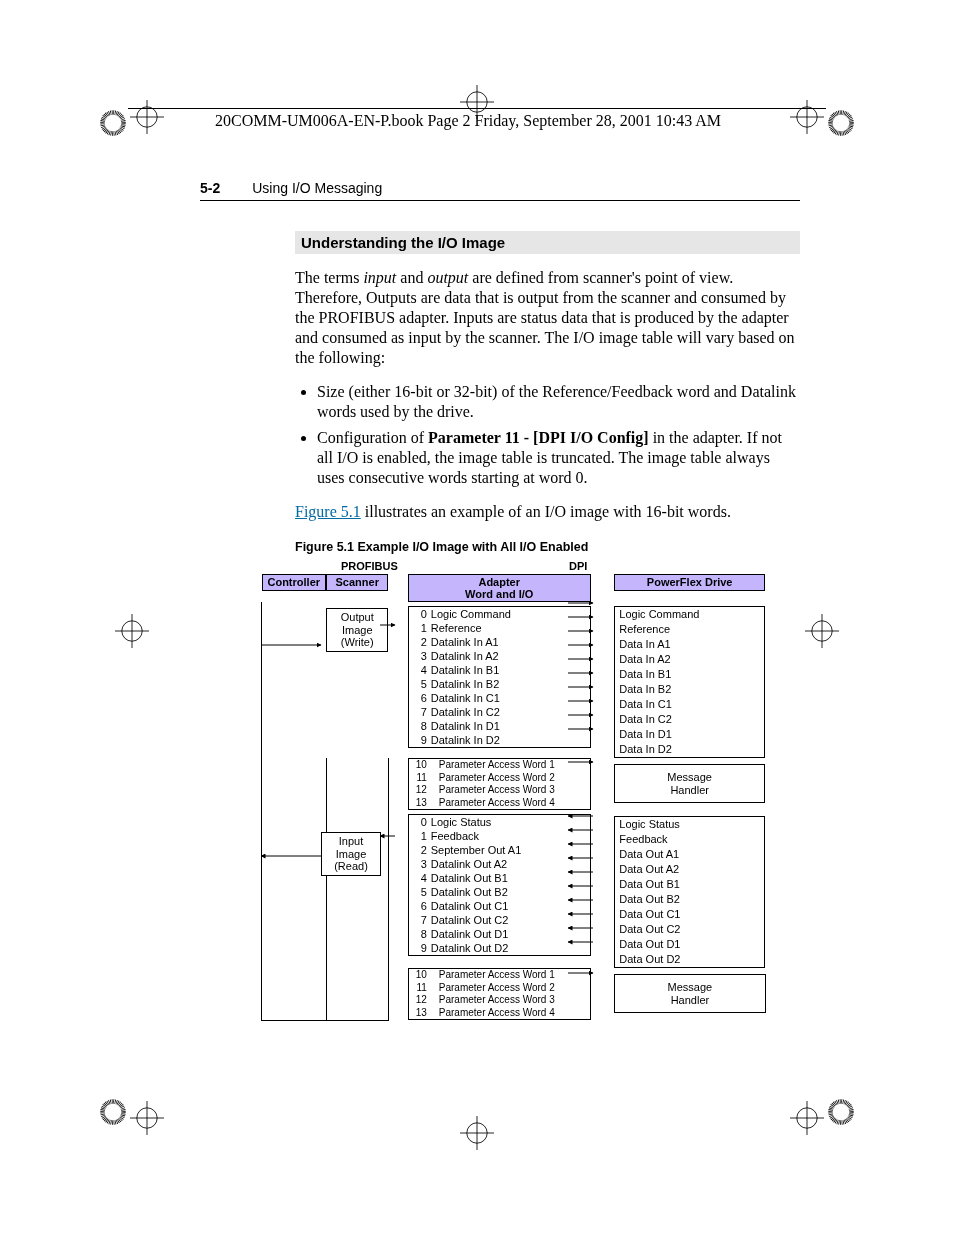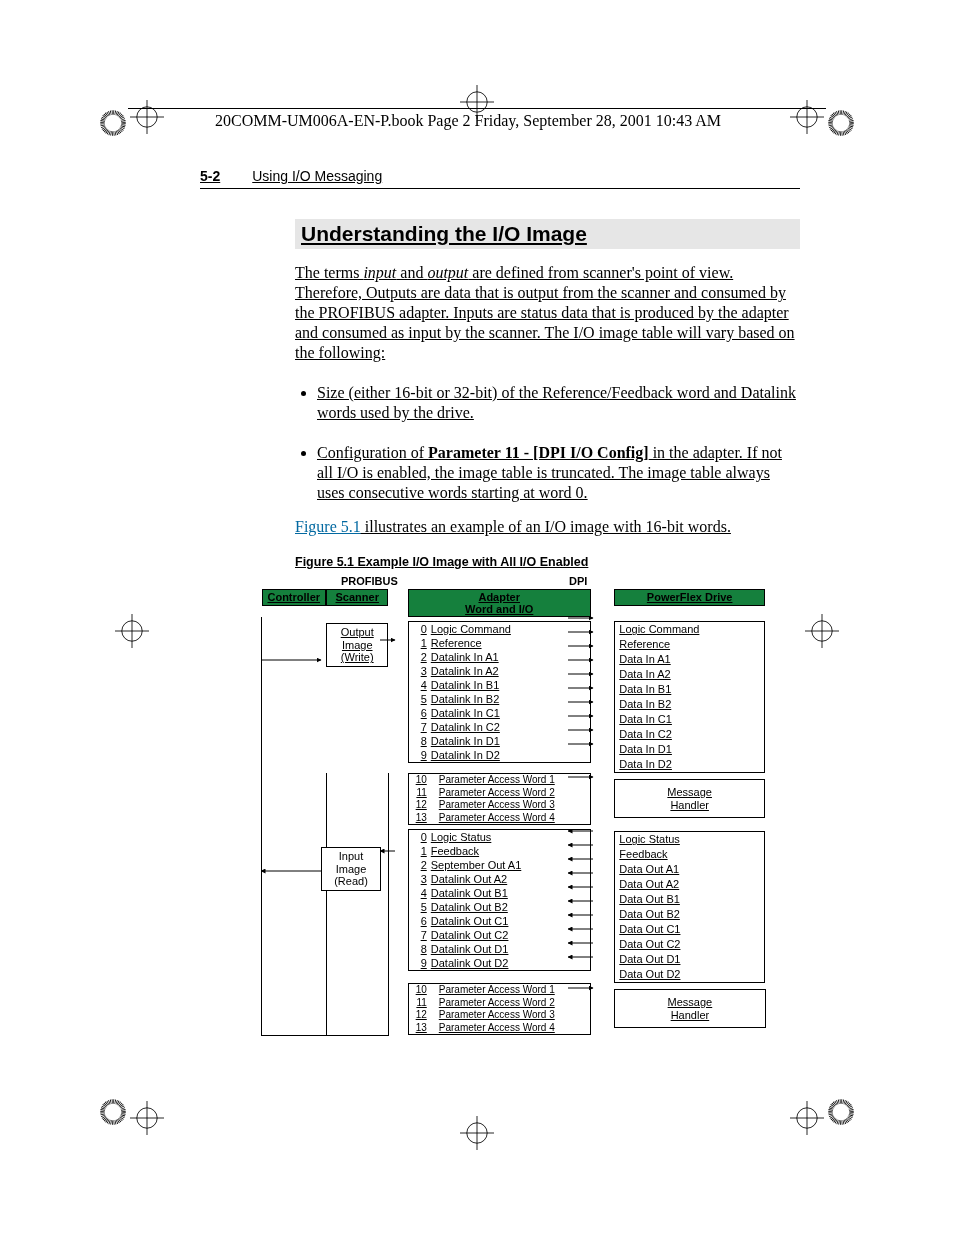--- a/index.html
+++ b/index.html
@@ -51,54 +51,53 @@
   .bookline {
     font-family: "Times New Roman", Times, serif;
     font-size: 16px;
     position: absolute;
     top: 112px;
     left: 215px;
   }
   
   .page {
     position: absolute;
-    top: 168px;
+    top: 180px;
     left: 200px;
     width: 600px;
-    text-decoration: underline;
   }
   .runhead {
     display: flex;
     align-items: baseline;
     gap: 32px;
     border-bottom: 1px solid #000;
     padding-bottom: 4px;
     margin-bottom: 30px;
     font-family: Arial, Helvetica, sans-serif;
     font-size: 14px;
   }
   .runhead .pn { font-weight: bold; }
   .h2 {
     background: #e6e6e6;
     font-family: Arial, Helvetica, sans-serif;
     font-weight: bold;
-    font-size: 21px;
+    font-size: 15px;
     padding: 3px 6px;
     margin-left: 95px;
     margin-bottom: 14px;
     margin-top: 21px;
   }
   .body {
     margin-left: 95px;
     font-size: 16px;
     line-height: 1.25;
   }
   .body p { margin: 0 0 14px 0; }
   .body ul { margin: 0 0 14px 0; padding-left: 22px; }
-  .body li { margin-bottom: 6px; margin-top: 20px; }
+  .body li { margin-bottom: 6px; }
   .body b { font-weight: bold; }
   .body em { font-style: italic; }
   .link { color: #0369a1; text-decoration: underline; cursor: pointer; }
 
   .figcap {
     margin-left: 95px;
     font-family: Arial, Helvetica, sans-serif;
     font-size: 12.5px;
     font-weight: bold;
     margin-top: 18px;
@@ -135,21 +134,21 @@
   .colGap1  { width: 18px; }
   .colAd    { width: 170px; }
   .colGap2  { width: 22px; }
   .colDrv   { width: 140px; }
 
   .hdrcell {
     border: 1px solid #000;
     text-align: center;
     font-weight: bold;
     padding: 1px 2px;
-    background: #15803d;
+    background: #c4b5fd;
   }
   .hdrcell.two { line-height: 1.1; text-align: center; }
 
   .scanbox {
     border: 1px solid #000;
     text-align: center;
     padding: 2px;
     line-height: 1.15;
     margin-top: 6px;
     background: #fff;

